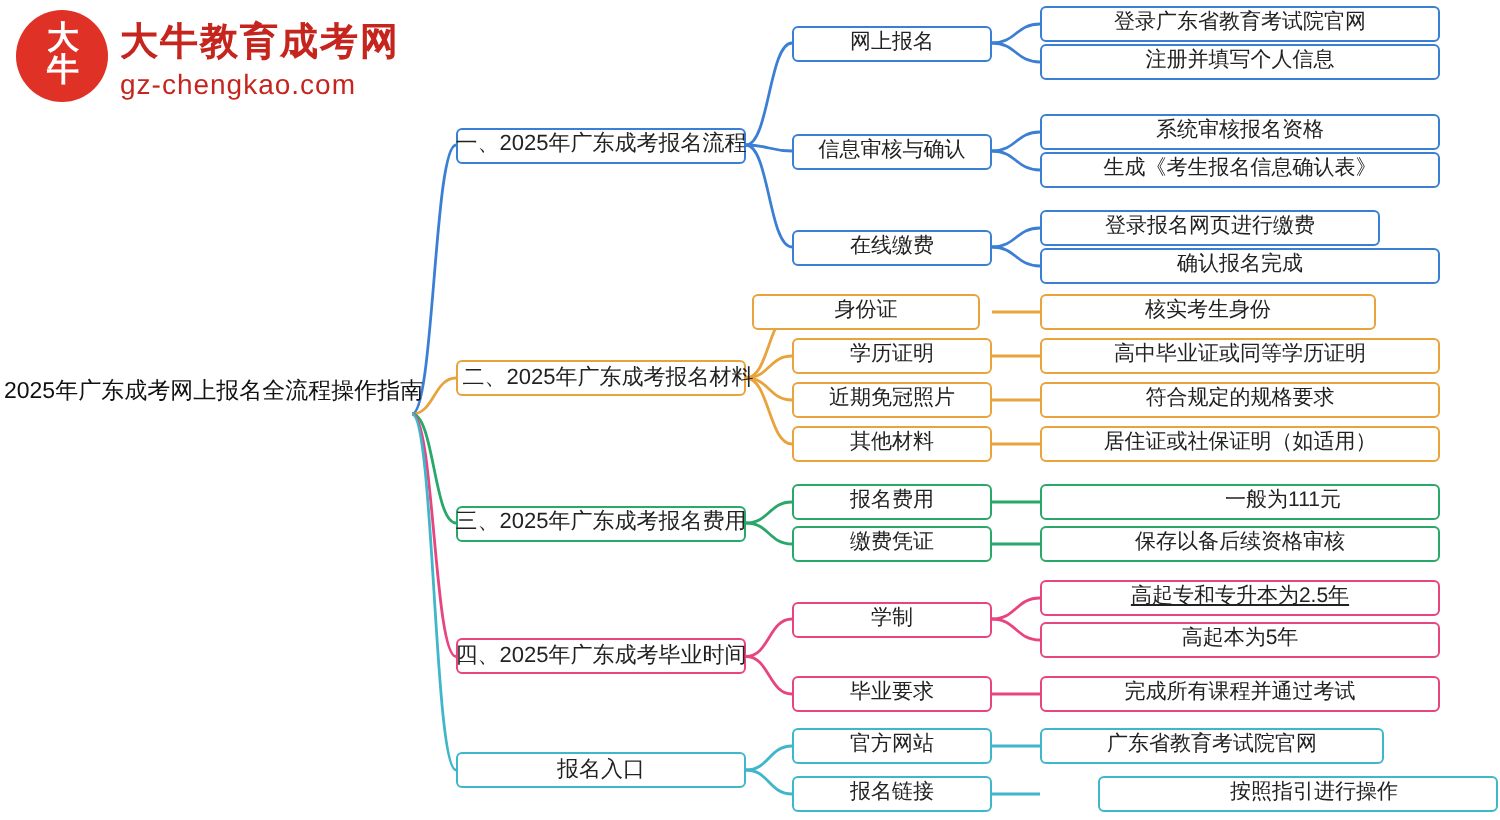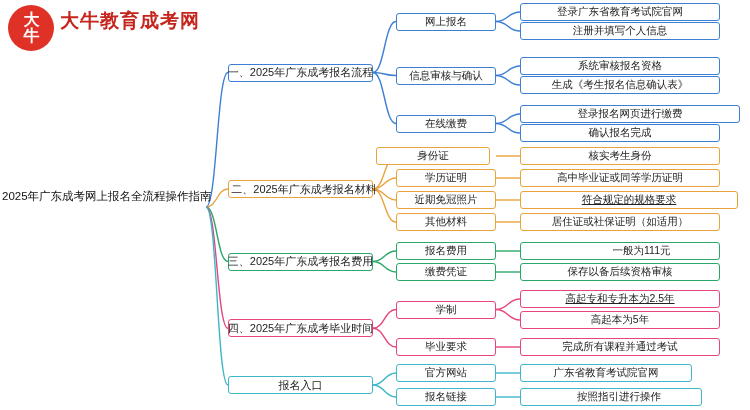--- a/index.html
+++ b/index.html
@@ -108,20 +108,21 @@
 <body>
 
 <div id="mindmap-root">
 
   <div class="logo-wrap">
     <div class="logo-badge">
       <span>大</span>
       <span>牛</span>
     </div>
     <div class="logo-title">大牛教育成考网</div>
+    <div class="logo-sub">gz-chengkao.com</div>
   </div>
 
   <svg class="connectors" id="connectors">
       <path d="M 206 207 C 217 207, 217 72.5, 228 72.5" stroke="#3b7fd4" fill="none" stroke-width="1.4"></path>
       <path d="M 373 72.5 C 384.5 72.5, 384.5 21.5, 396 21.5" stroke="#3b7fd4" fill="none" stroke-width="1.4"></path>
       <path d="M 496 21.5 C 508 21.5, 508 12, 520 12" stroke="#3b7fd4" fill="none" stroke-width="1.4"></path>
       <path d="M 496 21.5 C 508 21.5, 508 31, 520 31" stroke="#3b7fd4" fill="none" stroke-width="1.4"></path>
       <path d="M 373 72.5 C 384.5 72.5, 384.5 75.5, 396 75.5" stroke="#3b7fd4" fill="none" stroke-width="1.4"></path>
       <path d="M 496 75.5 C 508 75.5, 508 66, 520 66" stroke="#3b7fd4" fill="none" stroke-width="1.4"></path>
       <path d="M 496 75.5 C 508 75.5, 508 85, 520 85" stroke="#3b7fd4" fill="none" stroke-width="1.4"></path>
@@ -158,41 +159,41 @@
   <div id="nodes-layer">
       <div class="node root" style="left: 2px; top: 188px; width: 200px; height: 16px; justify-content: flex-start;">2025年广东成考网上报名全流程操作指南</div>
       <div class="node lvl1" style="left: 228px; top: 63.5px; width: 145px; height: 18px; border-color: rgb(59, 127, 212);">一、2025年广东成考报名流程</div>
       <div class="node lvl2" style="left: 396px; top: 12.5px; width: 100px; height: 18px; border-color: rgb(59, 127, 212);">网上报名</div>
       <div class="node lvl3" style="left: 520px; top: 3px; width: 200px; height: 18px; border-color: rgb(59, 127, 212);">登录广东省教育考试院官网</div>
       <div class="node lvl3" style="left: 520px; top: 22px; width: 200px; height: 18px; border-color: rgb(59, 127, 212);">注册并填写个人信息</div>
       <div class="node lvl2" style="left: 396px; top: 66.5px; width: 100px; height: 18px; border-color: rgb(59, 127, 212);">信息审核与确认</div>
       <div class="node lvl3" style="left: 520px; top: 57px; width: 200px; height: 18px; border-color: rgb(59, 127, 212);">系统审核报名资格</div>
       <div class="node lvl3" style="left: 520px; top: 76px; width: 200px; height: 18px; border-color: rgb(59, 127, 212);">生成《考生报名信息确认表》</div>
       <div class="node lvl2" style="left: 396px; top: 114.5px; width: 100px; height: 18px; border-color: rgb(59, 127, 212);">在线缴费</div>
-      <div class="node lvl3" style="left: 520px; top: 105px; width: 220px; height: 18px; border-color: rgb(59, 127, 212);">登录报名网页进行缴费</div>
+      <div class="node lvl3" style="left: 520px; top: 105px; width: 170px; height: 18px; border-color: rgb(59, 127, 212);">登录报名网页进行缴费</div>
       <div class="node lvl3" style="left: 520px; top: 124px; width: 200px; height: 18px; border-color: rgb(59, 127, 212);">确认报名完成</div>
       <div class="node lvl1" style="left: 228px; top: 180px; width: 145px; height: 18px; border-color: rgb(232, 163, 61); padding-left: 12px;">二、2025年广东成考报名材料</div>
       <div class="node lvl2" style="left: 376px; top: 147px; width: 114px; height: 18px; border-color: rgb(232, 163, 61);">身份证</div>
-      <div class="node lvl3" style="left: 520px; top: 147px; width: 200px; height: 18px; border-color: rgb(232, 163, 61);">核实考生身份</div>
+      <div class="node lvl3" style="left: 520px; top: 147px; width: 168px; height: 18px; border-color: rgb(232, 163, 61);">核实考生身份</div>
       <div class="node lvl2" style="left: 396px; top: 169px; width: 100px; height: 18px; border-color: rgb(232, 163, 61);">学历证明</div>
       <div class="node lvl3" style="left: 520px; top: 169px; width: 200px; height: 18px; border-color: rgb(232, 163, 61);">高中毕业证或同等学历证明</div>
       <div class="node lvl2" style="left: 396px; top: 191px; width: 100px; height: 18px; border-color: rgb(232, 163, 61);">近期免冠照片</div>
-      <div class="node lvl3" style="left: 520px; top: 191px; width: 218px; height: 18px; border-color: rgb(232, 163, 61); text-decoration: underline;">符合规定的规格要求</div>
+      <div class="node lvl3" style="left: 520px; top: 191px; width: 200px; height: 18px; border-color: rgb(232, 163, 61);">符合规定的规格要求</div>
       <div class="node lvl2" style="left: 396px; top: 213px; width: 100px; height: 18px; border-color: rgb(232, 163, 61); font-family: Liberation Serif, serif;">其他材料</div>
       <div class="node lvl3" style="left: 520px; top: 213px; width: 200px; height: 18px; border-color: rgb(232, 163, 61);">居住证或社保证明（如适用）</div>
       <div class="node lvl1" style="left: 228px; top: 252.5px; width: 145px; height: 18px; border-color: rgb(42, 168, 106);">三、2025年广东成考报名费用</div>
       <div class="node lvl2" style="left: 396px; top: 242px; width: 100px; height: 18px; border-color: rgb(42, 168, 106);">报名费用</div>
       <div class="node lvl3" style="left: 520px; top: 242px; width: 200px; height: 18px; border-color: rgb(42, 168, 106); padding-left: 48px;">一般为111元</div>
       <div class="node lvl2" style="left: 396px; top: 263px; width: 100px; height: 18px; border-color: rgb(42, 168, 106);">缴费凭证</div>
       <div class="node lvl3" style="left: 520px; top: 263px; width: 200px; height: 18px; border-color: rgb(42, 168, 106);">保存以备后续资格审核</div>
       <div class="node lvl1" style="left: 228px; top: 319.25px; width: 145px; height: 18px; border-color: rgb(232, 68, 127);">四、2025年广东成考毕业时间</div>
       <div class="node lvl2" style="left: 396px; top: 300.5px; width: 100px; height: 18px; border-color: rgb(232, 68, 127);">学制</div>
       <div class="node lvl3" style="left: 520px; top: 290px; width: 200px; height: 18px; border-color: rgb(232, 68, 127); text-decoration: underline;">高起专和专升本为2.5年</div>
       <div class="node lvl3" style="left: 520px; top: 311px; width: 200px; height: 18px; border-color: rgb(232, 68, 127);">高起本为5年</div>
       <div class="node lvl2" style="left: 396px; top: 338px; width: 100px; height: 18px; border-color: rgb(232, 68, 127);">毕业要求</div>
       <div class="node lvl3" style="left: 520px; top: 338px; width: 200px; height: 18px; border-color: rgb(232, 68, 127);">完成所有课程并通过考试</div>
       <div class="node lvl1" style="left: 228px; top: 376px; width: 145px; height: 18px; border-color: rgb(63, 182, 201);">报名入口</div>
       <div class="node lvl2" style="left: 396px; top: 364px; width: 100px; height: 18px; border-color: rgb(63, 182, 201);">官方网站</div>
       <div class="node lvl3" style="left: 520px; top: 364px; width: 172px; height: 18px; border-color: rgb(63, 182, 201);">广东省教育考试院官网</div>
       <div class="node lvl2" style="left: 396px; top: 388px; width: 100px; height: 18px; border-color: rgb(63, 182, 201);">报名链接</div>
-      <div class="node lvl3" style="left: 520px; top: 388px; width: 182px; height: 18px; border-color: rgb(63, 182, 201); padding-left: 21px;">按照指引进行操作</div>
+      <div class="node lvl3" style="left: 549px; top: 388px; width: 200px; height: 18px; border-color: rgb(63, 182, 201); padding-left: 21px;">按照指引进行操作</div>
     </div>
 </div>
 
 </body></html>

